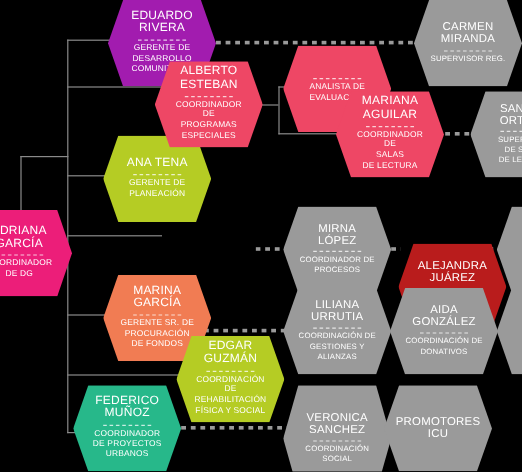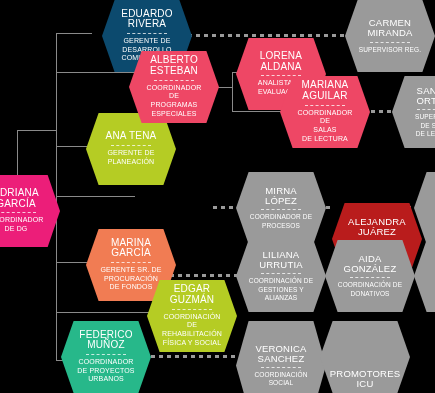--- a/index.html
+++ b/index.html
@@ -52,21 +52,21 @@
   }
   .hex .ti{
     font-size:7px;
     letter-spacing:.15px;
     text-transform:uppercase;
     white-space:pre-line;
     line-height:1.25;
   }
   .hex.gray .nm{font-size:9.5px;}
   .hex.gray .ti{font-size:6.5px;}
-  .hex.single{padding:4px 10px;justify-content:flex-end;}
+  .hex.single{padding:4px 10px;}
 </style>
 </head>
 <body>
 
 <div id="stage">
     <div class="line vline" style="left: 56px; top: 33px; height: 328px; background: rgb(138, 138, 138);"></div>
     <div class="line hline" style="left: 56px; top: 33px; width: 36px; background: rgb(138, 138, 138);"></div>
     <div class="line hline" style="left: 56px; top: 72px; width: 79px; background: rgb(138, 138, 138);"></div>
     <div class="line hline" style="left: 56px; top: 146px; width: 36px; background: rgb(138, 138, 138);"></div>
     <div class="line hline" style="left: 56px; top: 196px; width: 79px; background: rgb(138, 138, 138);"></div>
@@ -90,21 +90,21 @@
     <div class="dotline" style="left: 407px; top: 274px; width: 16px;"></div>
     <div class="dotline" style="left: 143px; top: 355px; width: 100px;"></div>
     <div class="dotline" style="left: 318px; top: 355px; width: 12px;"></div>
     <div class="hex" style="left: -28px; top: 175px; width: 88px; height: 72px; background: rgb(236, 30, 121);">
       <div class="nm">ADRIANA
 GARCÍA</div>
       <div class="rule"></div>
       <div class="ti">COORDINADOR
 DE DG</div>
     </div>
-    <div class="hex" style="left: 102px; top: 0px; width: 90px; height: 72px; background: #0c4a6e;">
+    <div class="hex" style="left: 90px; top: 0px; width: 90px; height: 72px; background: #a21caf;">
       <div class="nm">EDUARDO
 RIVERA</div>
       <div class="rule"></div>
       <div class="ti">GERENTE DE
 DESARROLLO
 COMUNITARIO</div>
     </div>
     <div class="hex" style="left: 86px; top: 113px; width: 90px; height: 72px; background: rgb(181, 204, 36);">
       <div class="nm">ANA TENA</div>
       <div class="rule"></div>
@@ -137,22 +137,20 @@
     </div>
     <div class="hex" style="left: 61px; top: 321px; width: 90px; height: 72px; background: rgb(39, 184, 138);">
       <div class="nm">FEDERICO
 MUÑOZ</div>
       <div class="rule"></div>
       <div class="ti">COORDINADOR
 DE PROYECTOS
 URBANOS</div>
     </div>
     <div class="hex" style="left: 236px; top: 38px; width: 90px; height: 72px; background: rgb(238, 71, 101);">
-      <div class="nm">LORENA
-ALDANA</div>
       <div class="rule"></div>
       <div class="ti">ANALISTA DE
 EVALUACIÓN</div>
     </div>
     <div class="hex" style="left: 280px; top: 76px; width: 90px; height: 72px; background: rgb(238, 71, 101); align-items: center;">
       <div class="nm">MARIANA
 AGUILAR</div>
       <div class="rule"></div>
       <div class="ti">COORDINADOR DE
 SALAS

